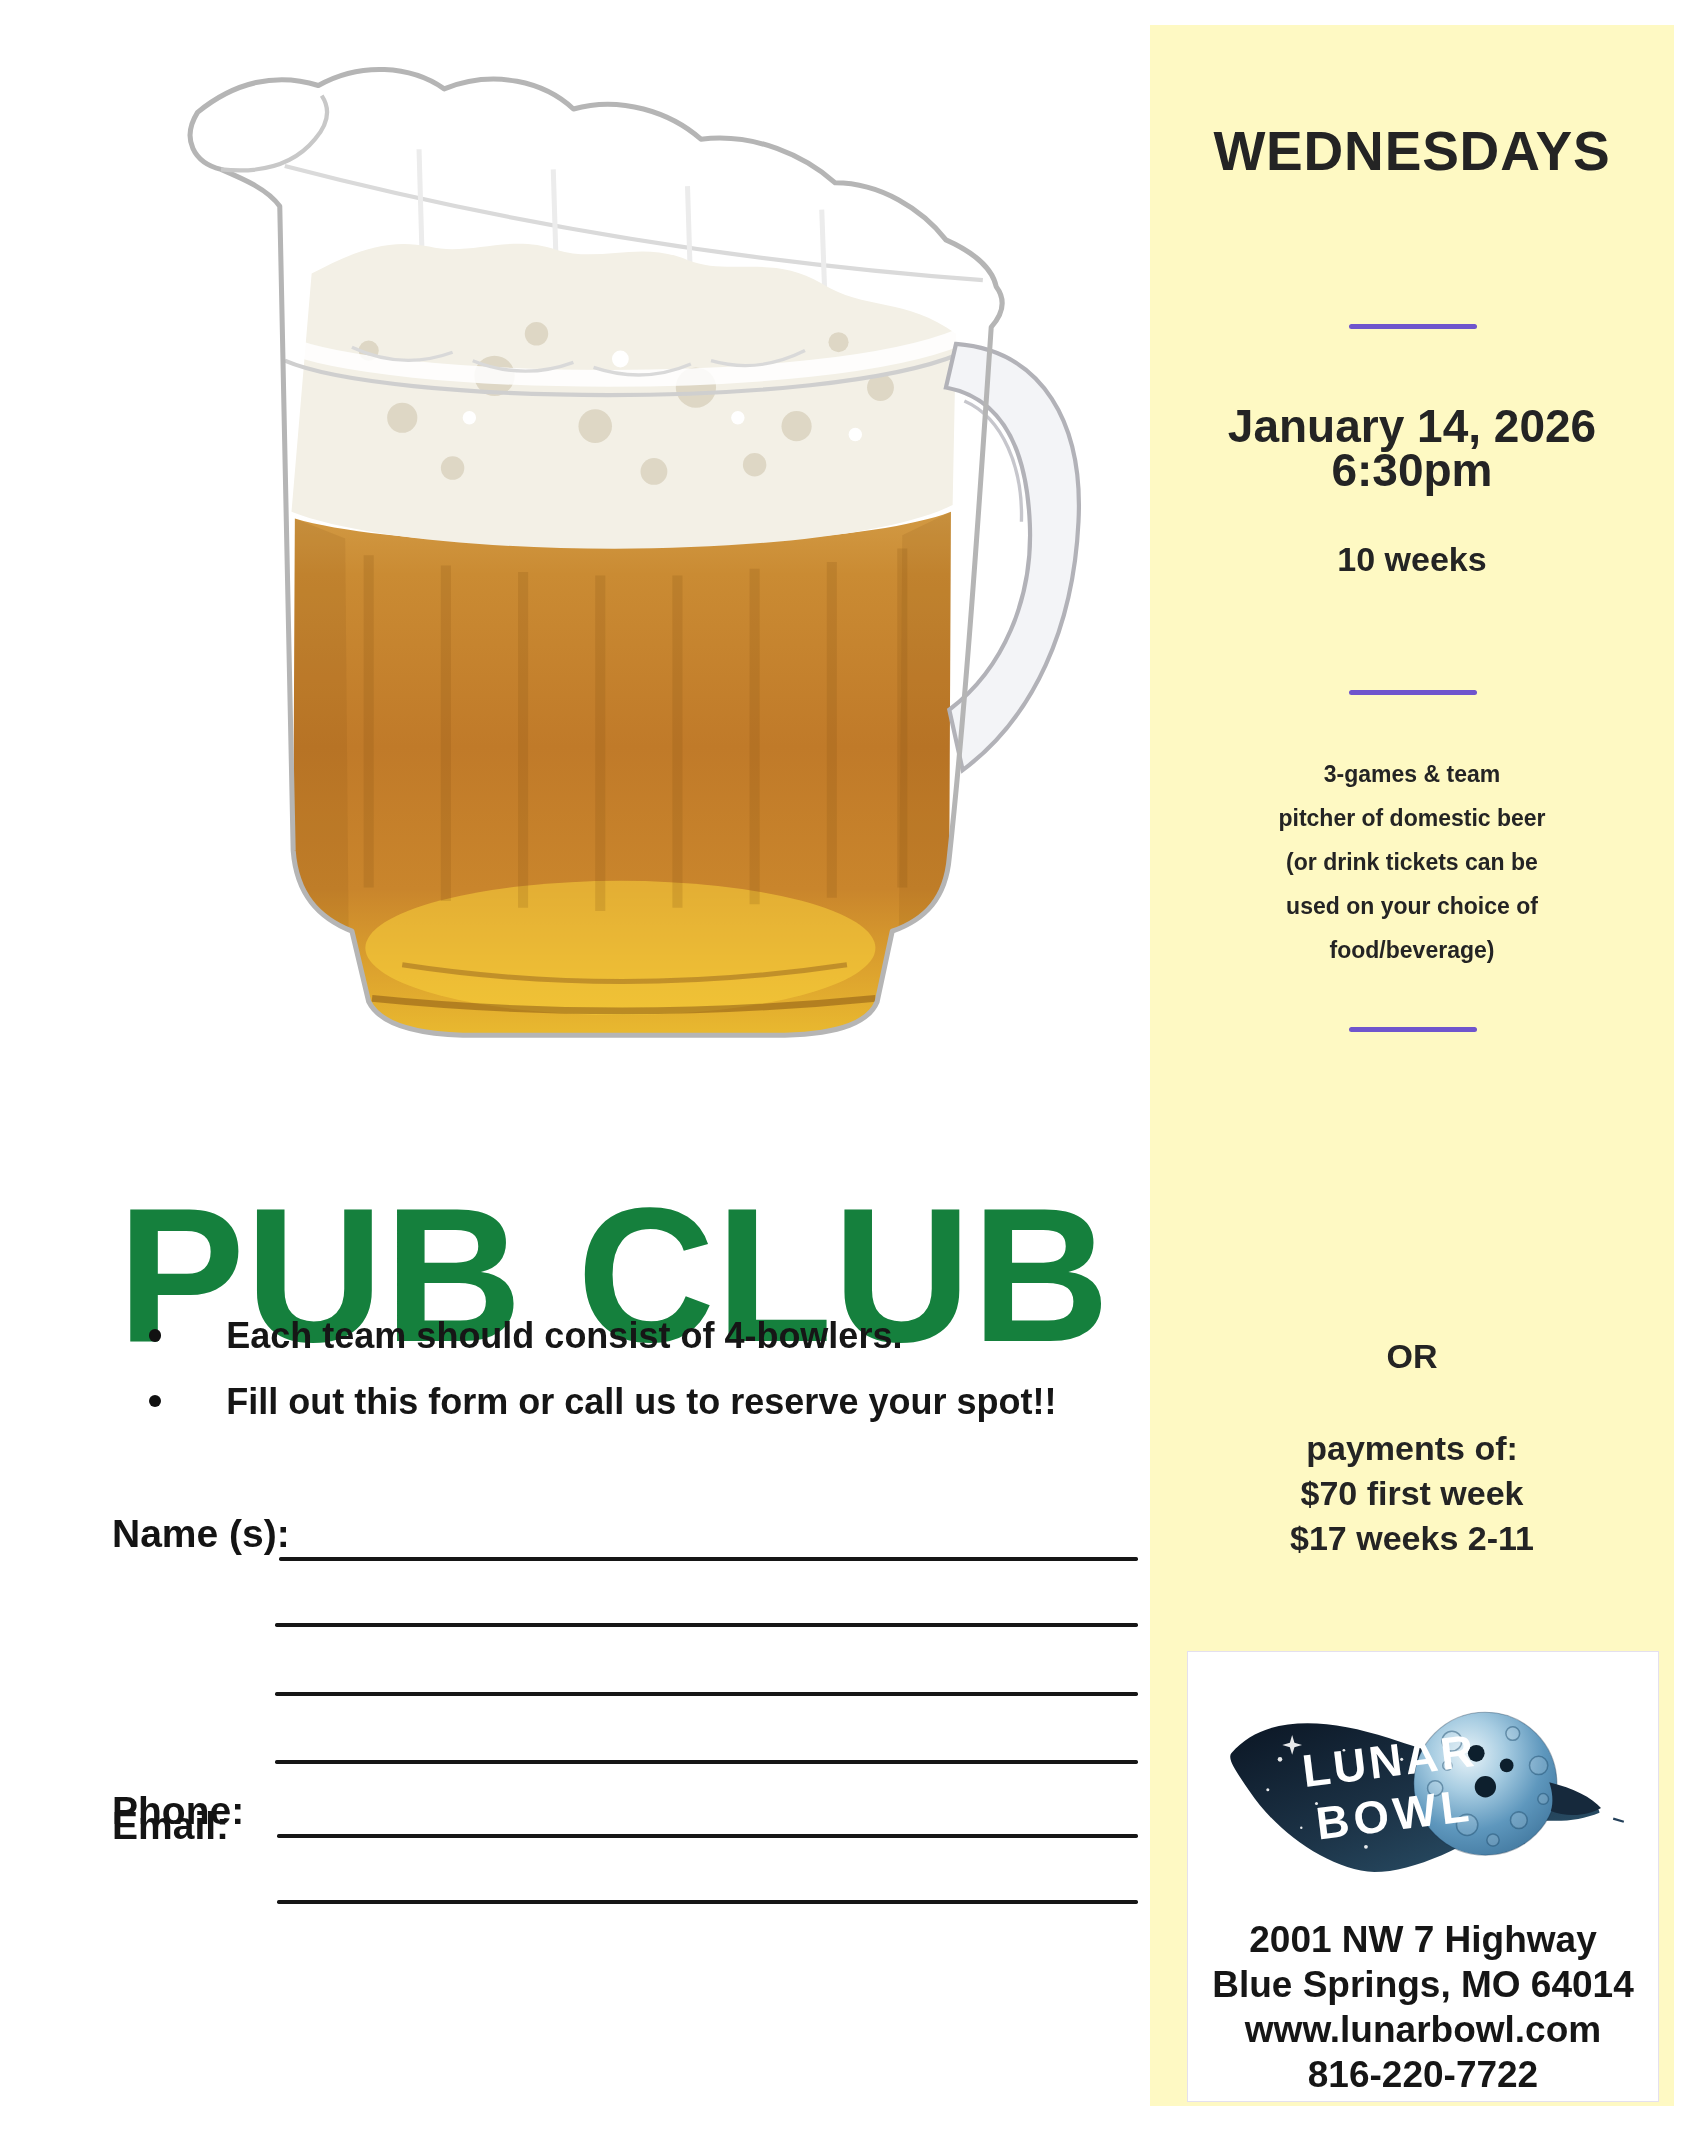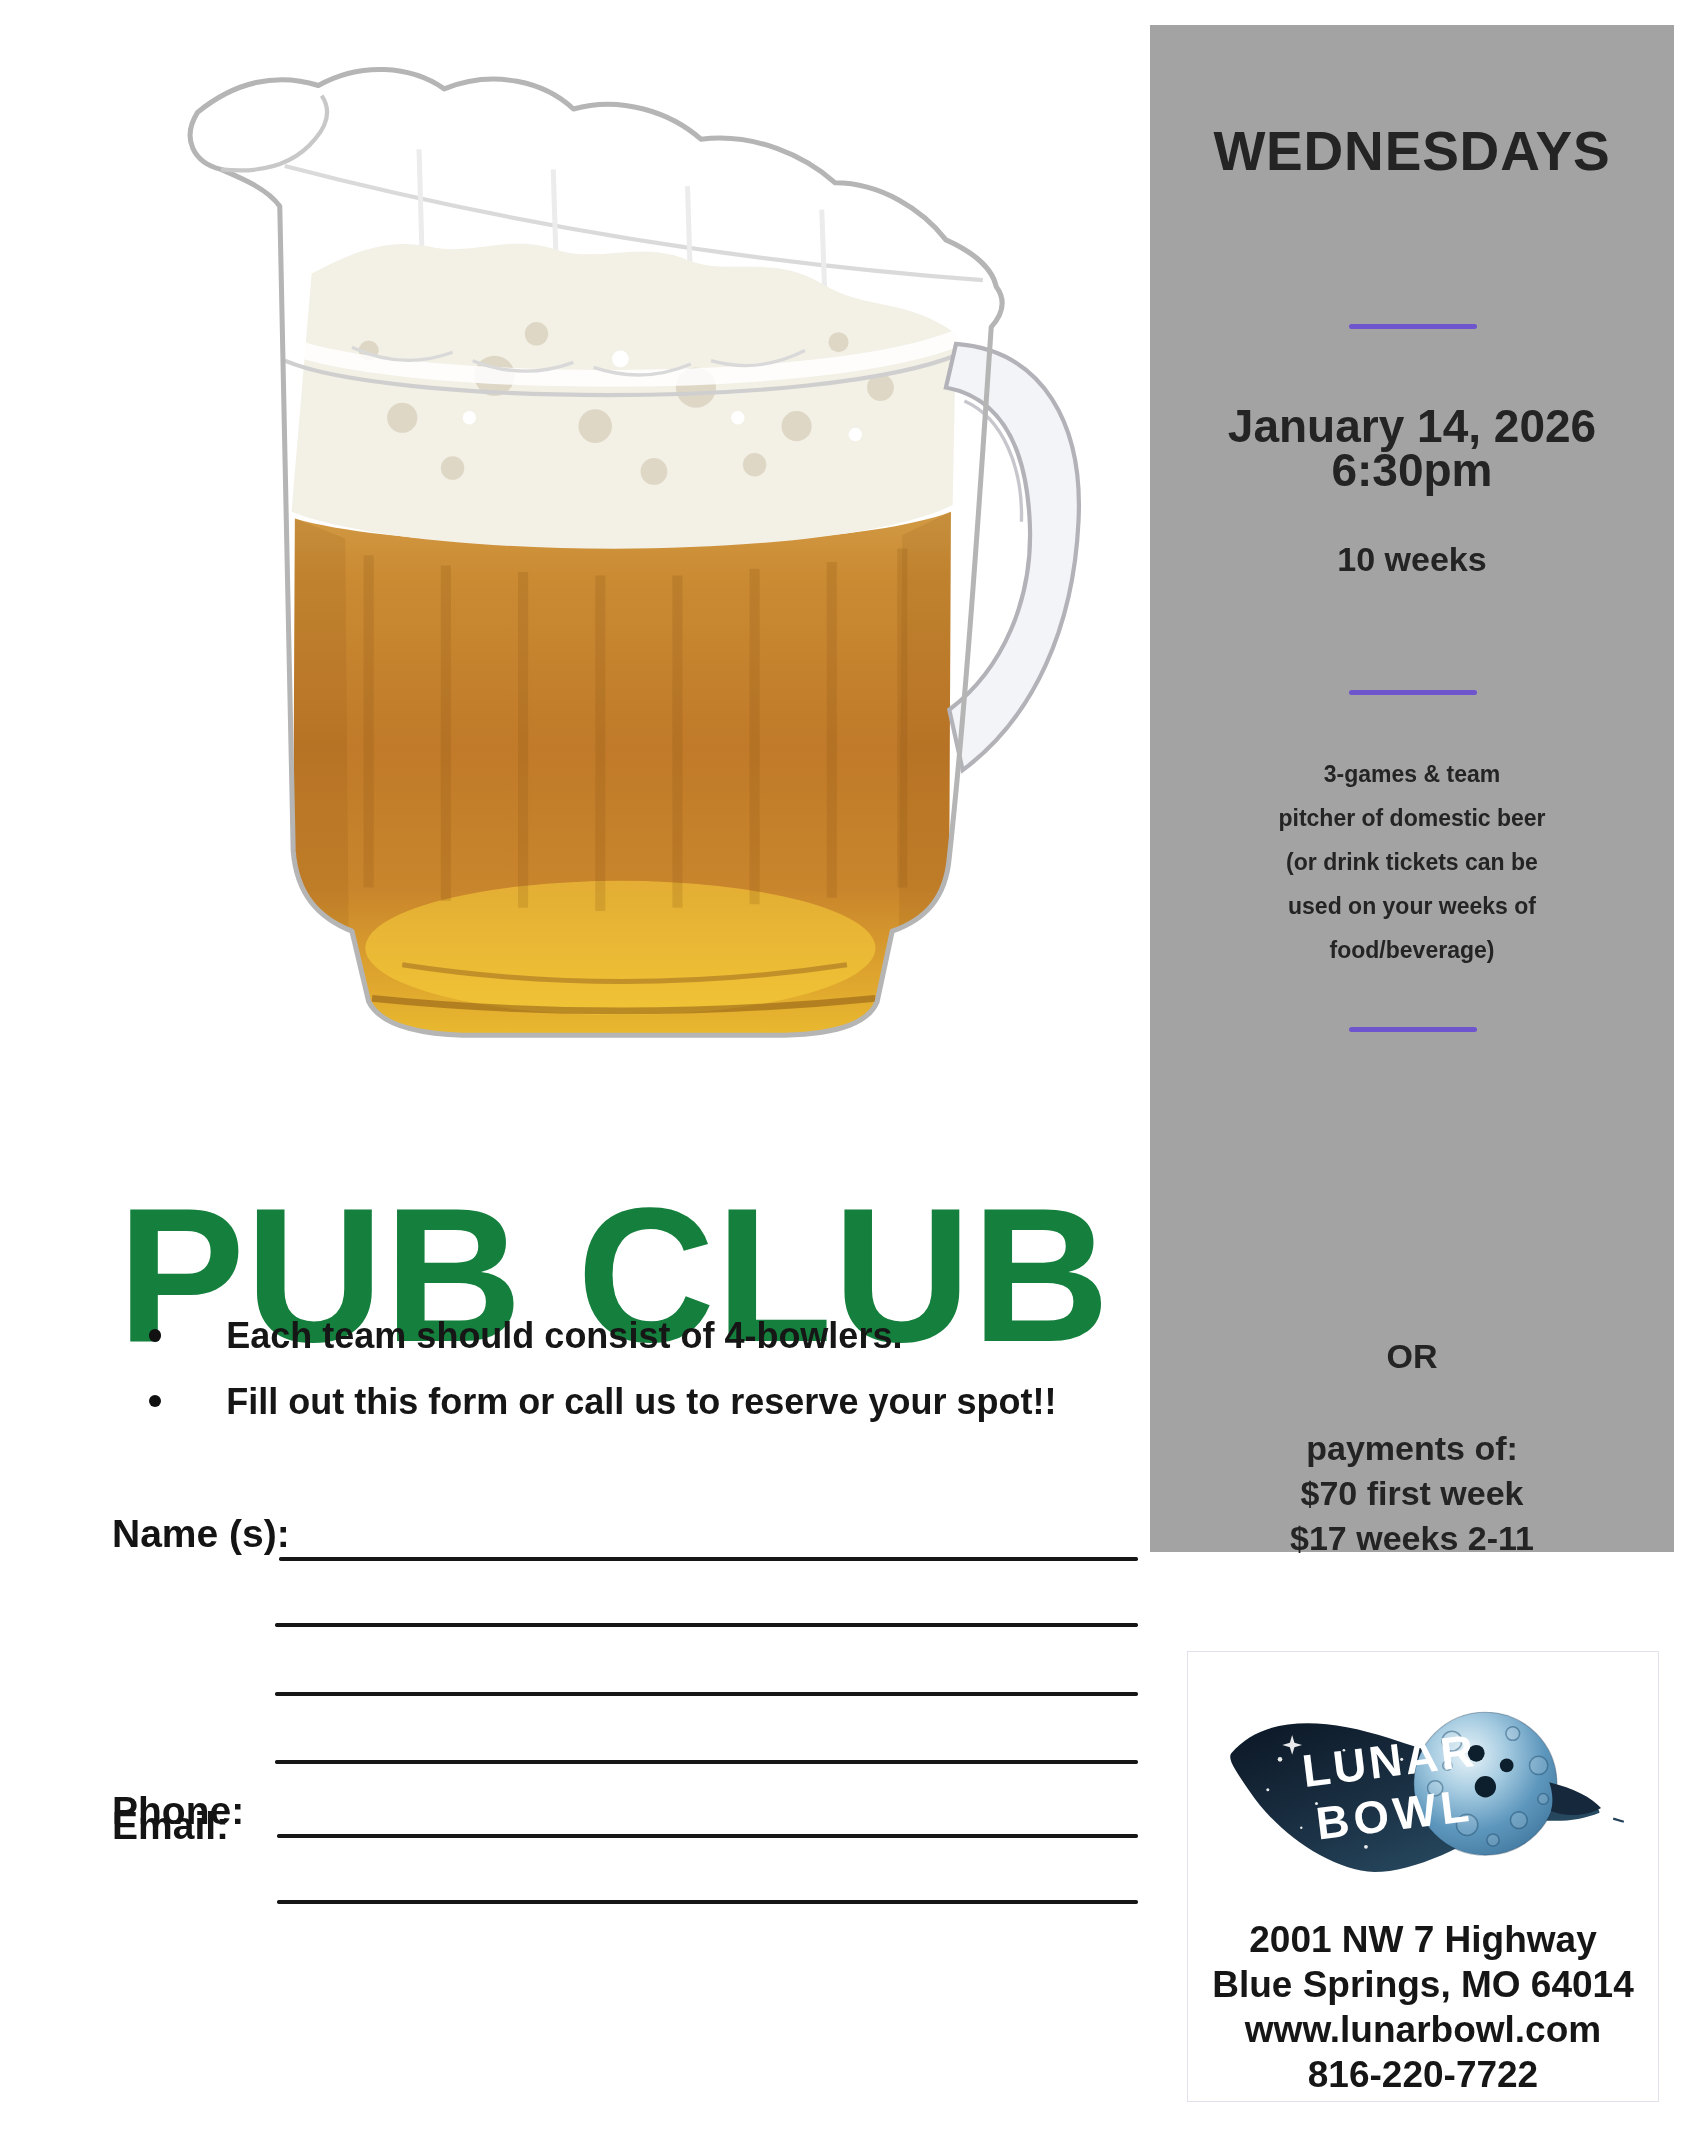--- a/index.html
+++ b/index.html
@@ -21,21 +21,21 @@
   .email-label{left:112px;top:1756px;margin-top:48px;}
   .fline{position:absolute;height:4.2px;background:#161616;border-radius:1.7px;}
   .nl1{left:279px;top:1557px;width:859px;}
   .nl2{left:275px;top:1623px;width:863px;}
   .nl3{left:275px;top:1692px;width:863px;}
   .nl4{left:275px;top:1760px;width:863px;}
   .pl {left:277px;top:1834px;width:861px;}
   .el {left:277px;top:1900px;width:861px;}
 
   
-  .sidebar{left:1150px;top:25px;width:524px;height:1527px;background:#a3a3a3;}
+  .sidebar{left:1150px;top:25px;width:524px;height:2081px;background:#fef9c3;}
   .side-text{position:absolute;left:0;width:100%;text-align:center;font-weight:bold;color:#242424;}
   .wednesdays{top:94px;font-size:55px;letter-spacing:0.8px;}
   .divider{position:absolute;left:199px;width:128px;height:5px;background:#6f55cd;border-radius:2.5px;}
   .d1{top:299px;} .d2{top:665px;} .d3{top:1002px;}
   .date-block{top:379px;font-size:46px;line-height:44px;}
   .weeks{top:515px;font-size:34px;}
   .includes{top:727px;font-size:23px;line-height:44px;}
   .price{top:1171px;font-size:34px;line-height:44px;}
   .or{top:1312px;font-size:34px;}
   .payments{top:1401px;font-size:34px;line-height:45px;}
@@ -172,21 +172,21 @@
       <div>6:30pm</div>
     </div>
     <div class="side-text weeks">10 weeks</div>
 
     <div class="divider d2"></div>
 
     <div class="side-text includes">
       <div>3-games &amp; team</div>
       <div>pitcher of domestic beer</div>
       <div>(or drink tickets can be</div>
-      <div>used on your weeks of</div>
+      <div>used on your choice of</div>
       <div>food/beverage)</div>
     </div>
 
     <div class="divider d3"></div>
 
 
     <div class="side-text or">OR</div>
 
     <div class="side-text payments">
       <div>payments of:</div>

